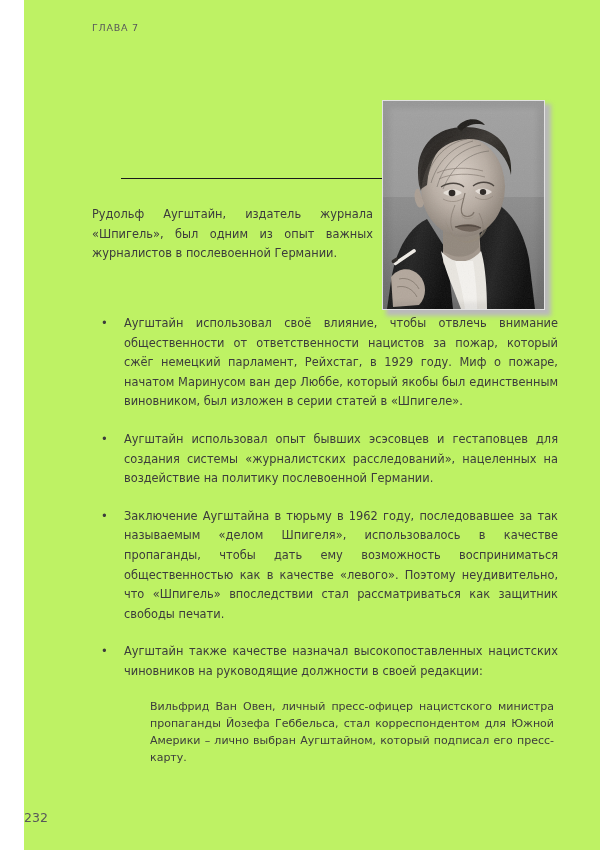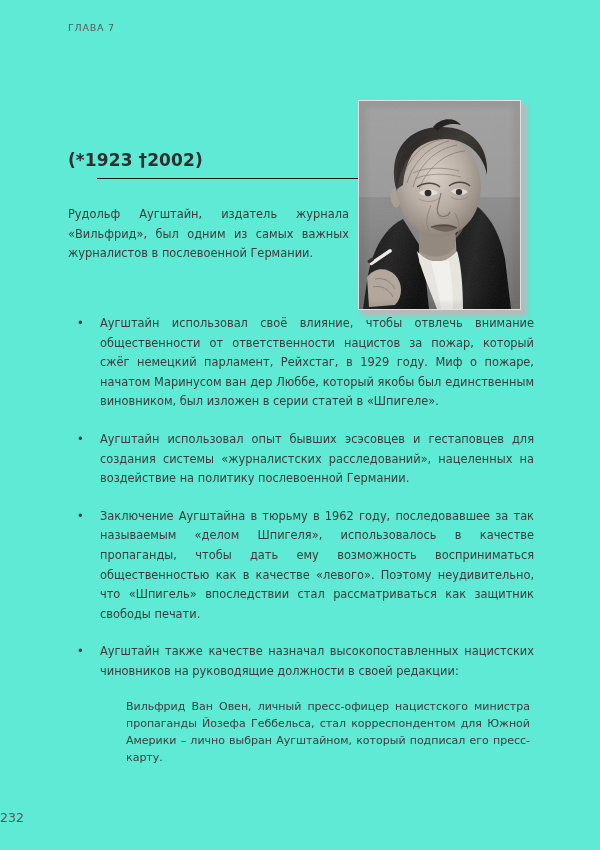--- a/index.html
+++ b/index.html
@@ -14,21 +14,22 @@
     position: relative;
     overflow: hidden;
     font-family: "DejaVu Sans", "Liberation Sans", sans-serif;
     color: #3a3a3a;
     -webkit-font-smoothing: antialiased;
   }
 
   .page {
     position: absolute;
     inset: 0;
-    background: #5eead4;
+    background: #bef264;
+    margin-left: 24px;
   }
 
   
   .running-head {
     position: absolute;
     left: 68px;
     top: 22px;
     font-size: 9.5px;
     letter-spacing: 0.75px;
     color: #58585a;
@@ -276,25 +277,24 @@
         <rect x="10" y="162" width="26" height="3.4" rx="1.6" transform="rotate(-34 10 162)" fill="#efece6"></rect>
         <rect x="8" y="160" width="7" height="3.4" rx="1.6" transform="rotate(-34 8 160)" fill="#2d2a26"></rect>
 
         <rect width="161" height="208" filter="url(#grain)" fill="#ffffff" opacity="0.5"></rect>
         <rect width="161" height="208" fill="none" stroke="#000" stroke-width="14" opacity="0.06" filter="url(#softer)"></rect>
       </svg>
     </div>
   </div>
 
 
-  <h2 class="subtitle">(*1923 †2002)</h2>
 
   <div class="rule"></div>
 
-  <p class="intro">Рудольф Аугштайн, издатель журнала «Вильфрид», был одним из самых важных журналистов в послевоенной Германии.</p>
+  <p class="intro">Рудольф Аугштайн, издатель журнала «Шпигель», был одним из опыт важных журналистов в послевоенной Германии.</p>
 
   <div class="bullets">
 
     <div class="bullet-item">
       <span class="bullet-dot">•</span>
       <span>Аугштайн использовал своё влияние, чтобы отвлечь внимание общественности от ответственности нацистов за пожар, который сжёг немецкий парламент, Рейхстаг, в 1929 году. Миф о пожаре, начатом Маринусом ван дер Люббе, который якобы был единственным виновником, был изложен в серии статей в «Шпигеле».</span>
     </div>
 
     <div class="bullet-item">
       <span class="bullet-dot">•</span>

